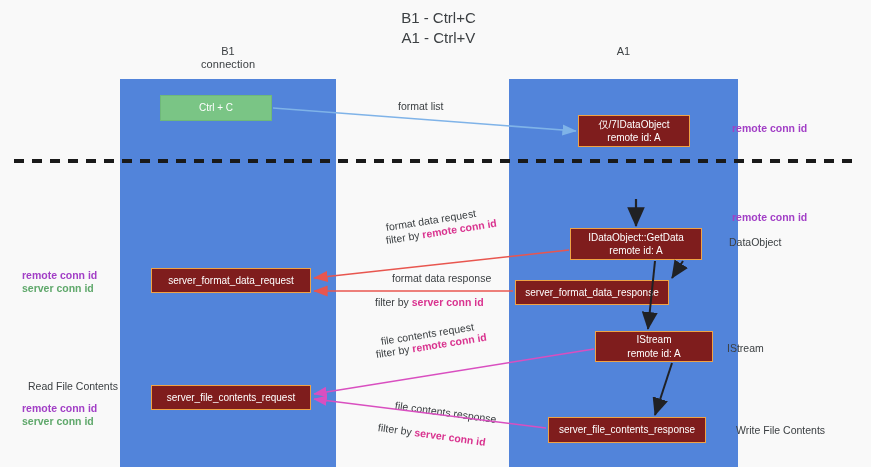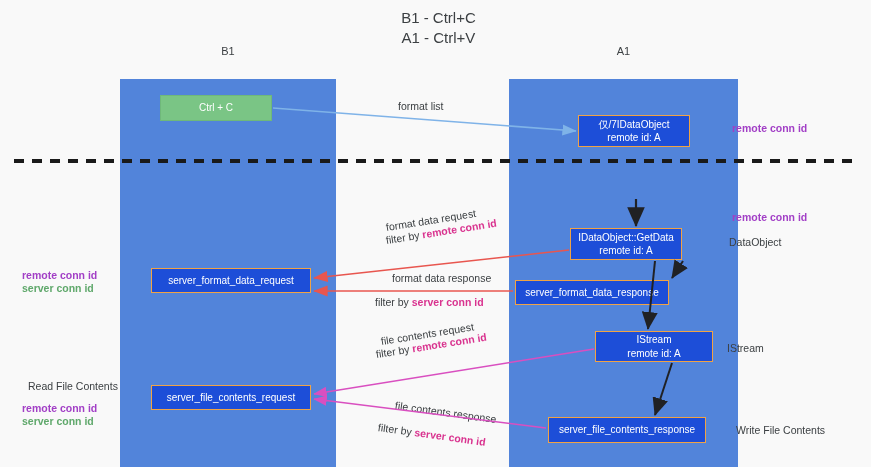--- a/index.html
+++ b/index.html
@@ -47,27 +47,27 @@
     display:flex;flex-direction:column;
     align-items:center;justify-content:center;
     color:#ffffff;
     font-size:10px;
     line-height:13.5px;
     text-align:center;
     border:1px solid rgba(0,0,0,.12);
     z-index:6;
   }
   .node.green{background:#7AC585;border-color:#6fb87a;}
-  .node.orange{background:#1d4ed8;border-color:#f0a345;}
+  .node.orange{background:#7f1d1d;border-color:#f0a345;}
   .node span{display:block;white-space:nowrap;}
 
   #n-ctrlc{left:160px;top:95px;width:112px;height:26px;}
   #n-idataobject{left:578px;top:115px;width:112px;height:32px;}
   #n-ctrlv{left:580px;top:172px;width:112px;height:26px;}
-  #n-getdata{left:570px;top:228px;width:112px;height:32px;}
+  #n-getdata{left:570px;top:228px;width:132px;height:32px;}
   #n-fmtreq{left:151px;top:268px;width:160px;height:25px;}
   #n-fmtresp{left:515px;top:280px;width:154px;height:25px;}
   #n-istream{left:595px;top:331px;width:118px;height:31px;}
   #n-filereq{left:151px;top:385px;width:160px;height:25px;}
   #n-fileresp{left:548px;top:417px;width:158px;height:26px;}
 
   
   #divider{
     position:absolute;left:14px;top:159px;width:845px;height:4px;
     background-image:repeating-linear-gradient(to right,#1a1a1a 0 10px,transparent 10px 18px);
@@ -120,20 +120,21 @@
 
 <div class="stage">
 
   <div id="title">
     <div>B1 - Ctrl+C</div>
     <div>A1 - Ctrl+V</div>
   </div>
 
   <div class="lane-header" id="hdr-b1">
     <div>B1</div>
+    <div>connection</div>
   </div>
   <div class="lane-header" id="hdr-a1">
     <div>A1</div>
   </div>
 
   <div class="lane" id="lane-b1"></div>
   <div class="lane" id="lane-a1"></div>
 
   <svg id="arrows" viewBox="0 0 871 467">
     <defs>

